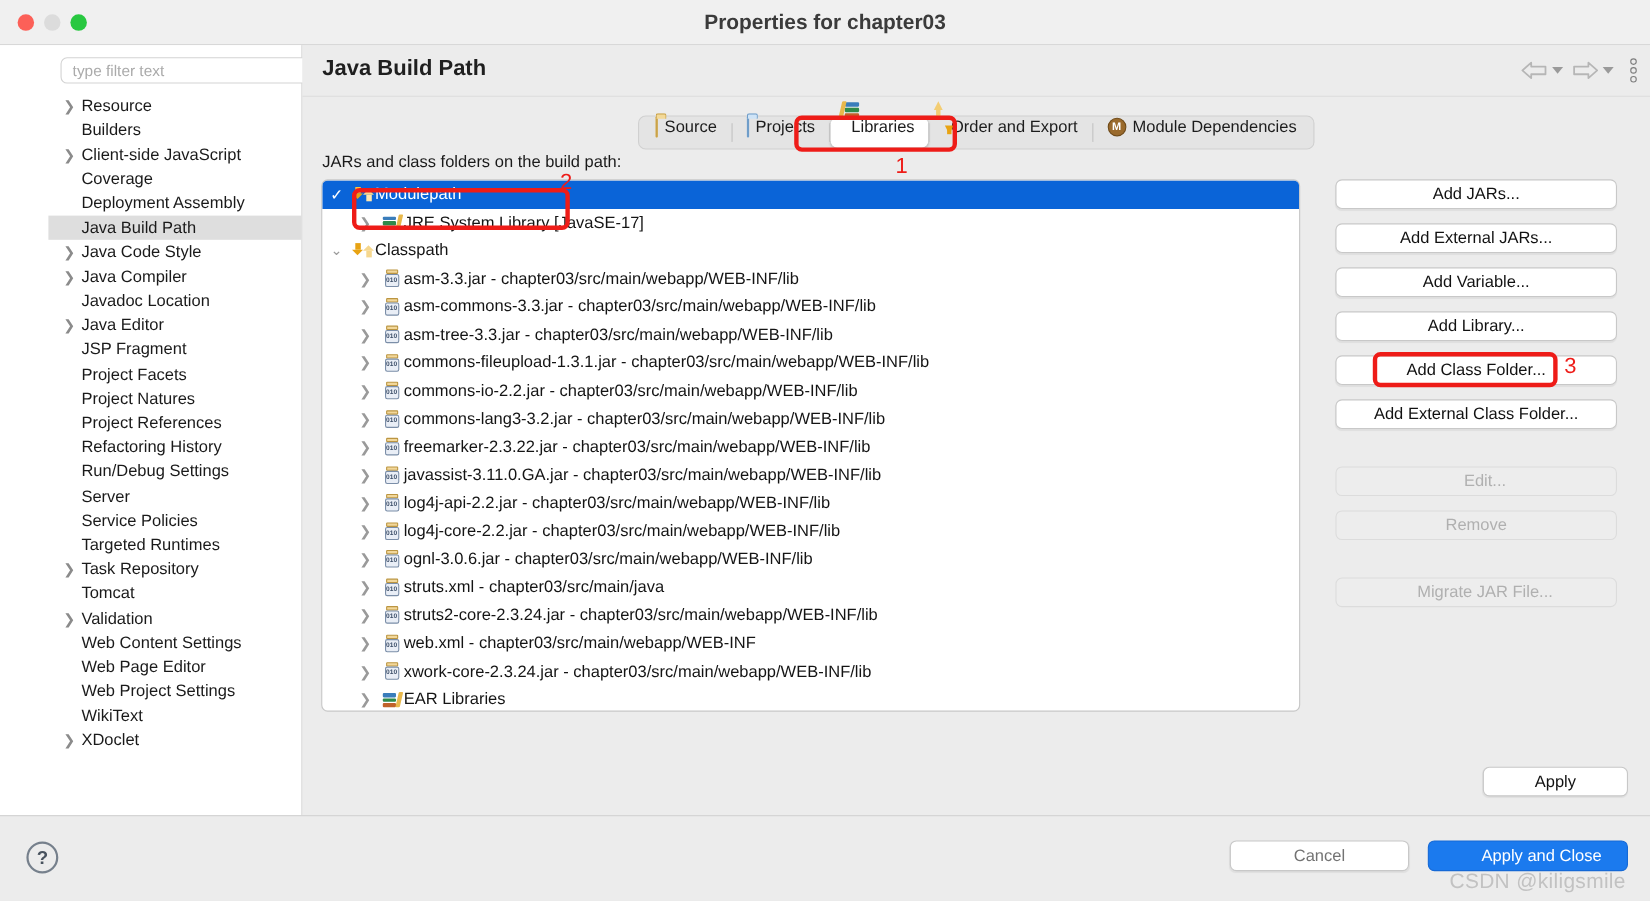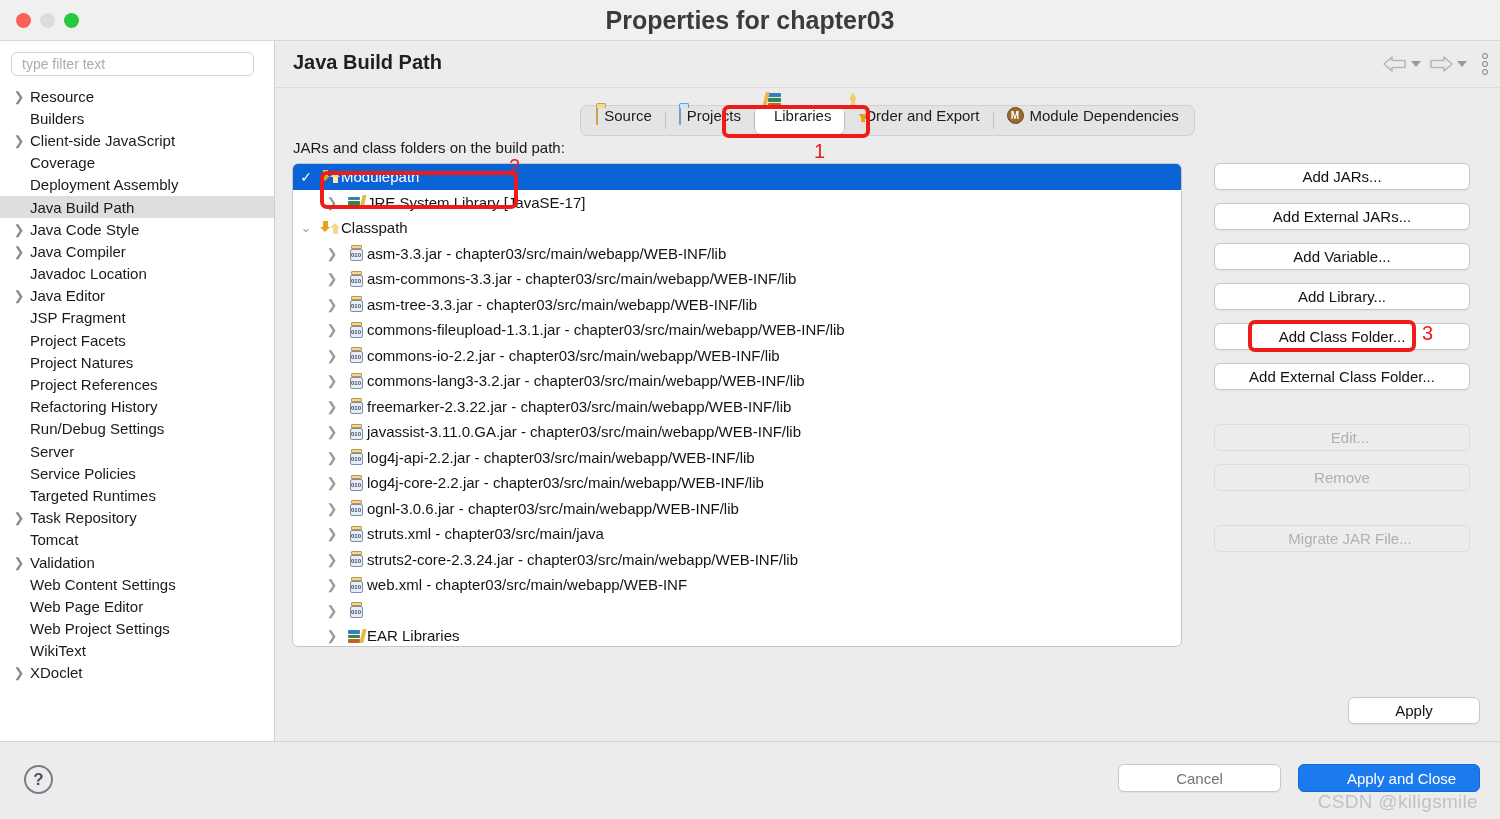--- a/index.html
+++ b/index.html
@@ -18,27 +18,27 @@
     border-bottom: 1px solid #d8d8d8;
   }
   .traffic { position: absolute; top: 13px; left: 16px; display: flex; gap: 9px; }
   .tl { width: 15px; height: 15px; border-radius: 50%; }
   .tl.red { background: #fc6058; }
   .tl.yellow { background: #dcdcdc; }
   .tl.green { background: #28c840; }
   .title-text {
     position: absolute; top: 0; left: 0; width: 1500px; height: 41px;
     line-height: 41px; text-align: center;
-    font-size: 25px; font-weight: bold; color: #3b3b3b;
+    font-size: 19px; font-weight: bold; color: #3b3b3b;
   }
 
   
   .sidebar {
     position: absolute; top: 41px; left: 0; width: 275px; height: 700px;
-    background: #fff; border-right: 1px solid #cfcfcf;
+    background: #fff; border-right: 1px solid #cfcfcf; padding-left: 44px;
   }
   .filter-wrap { padding: 11px 11px 6px 11px; }
   .filter-input {
     width: 243px; height: 24px; border: 1px solid #d3d3d3; border-radius: 6px;
     background: #fff; padding: 0 10px; font-size: 14px; color: #333;
     font-family: "Liberation Sans", sans-serif; outline: none;
   }
   .filter-input::placeholder { color: #ababab; }
   .tree { padding-top: 3px; }
   .tree-row {
@@ -621,20 +621,21 @@
             </div>
             <div class="lrow">
               <span class="indent"></span>
               <span class="exp">❯</span>
               <span class="ri">
                 <span class="ico-jar">
                   <span class="lid"></span>
                   <span class="body">010</span>
                 </span>
               </span>
+              <span class="lbl">xwork-core-2.3.24.jar - chapter03/src/main/webapp/WEB-INF/lib</span>
             </div>
             <div class="lrow">
               <span class="indent"></span>
               <span class="exp">❯</span>
               <span class="ri">
                 <span class="ico-books-sm">
                   <span></span>
                   <span></span>
                   <span></span>
                 </span>

